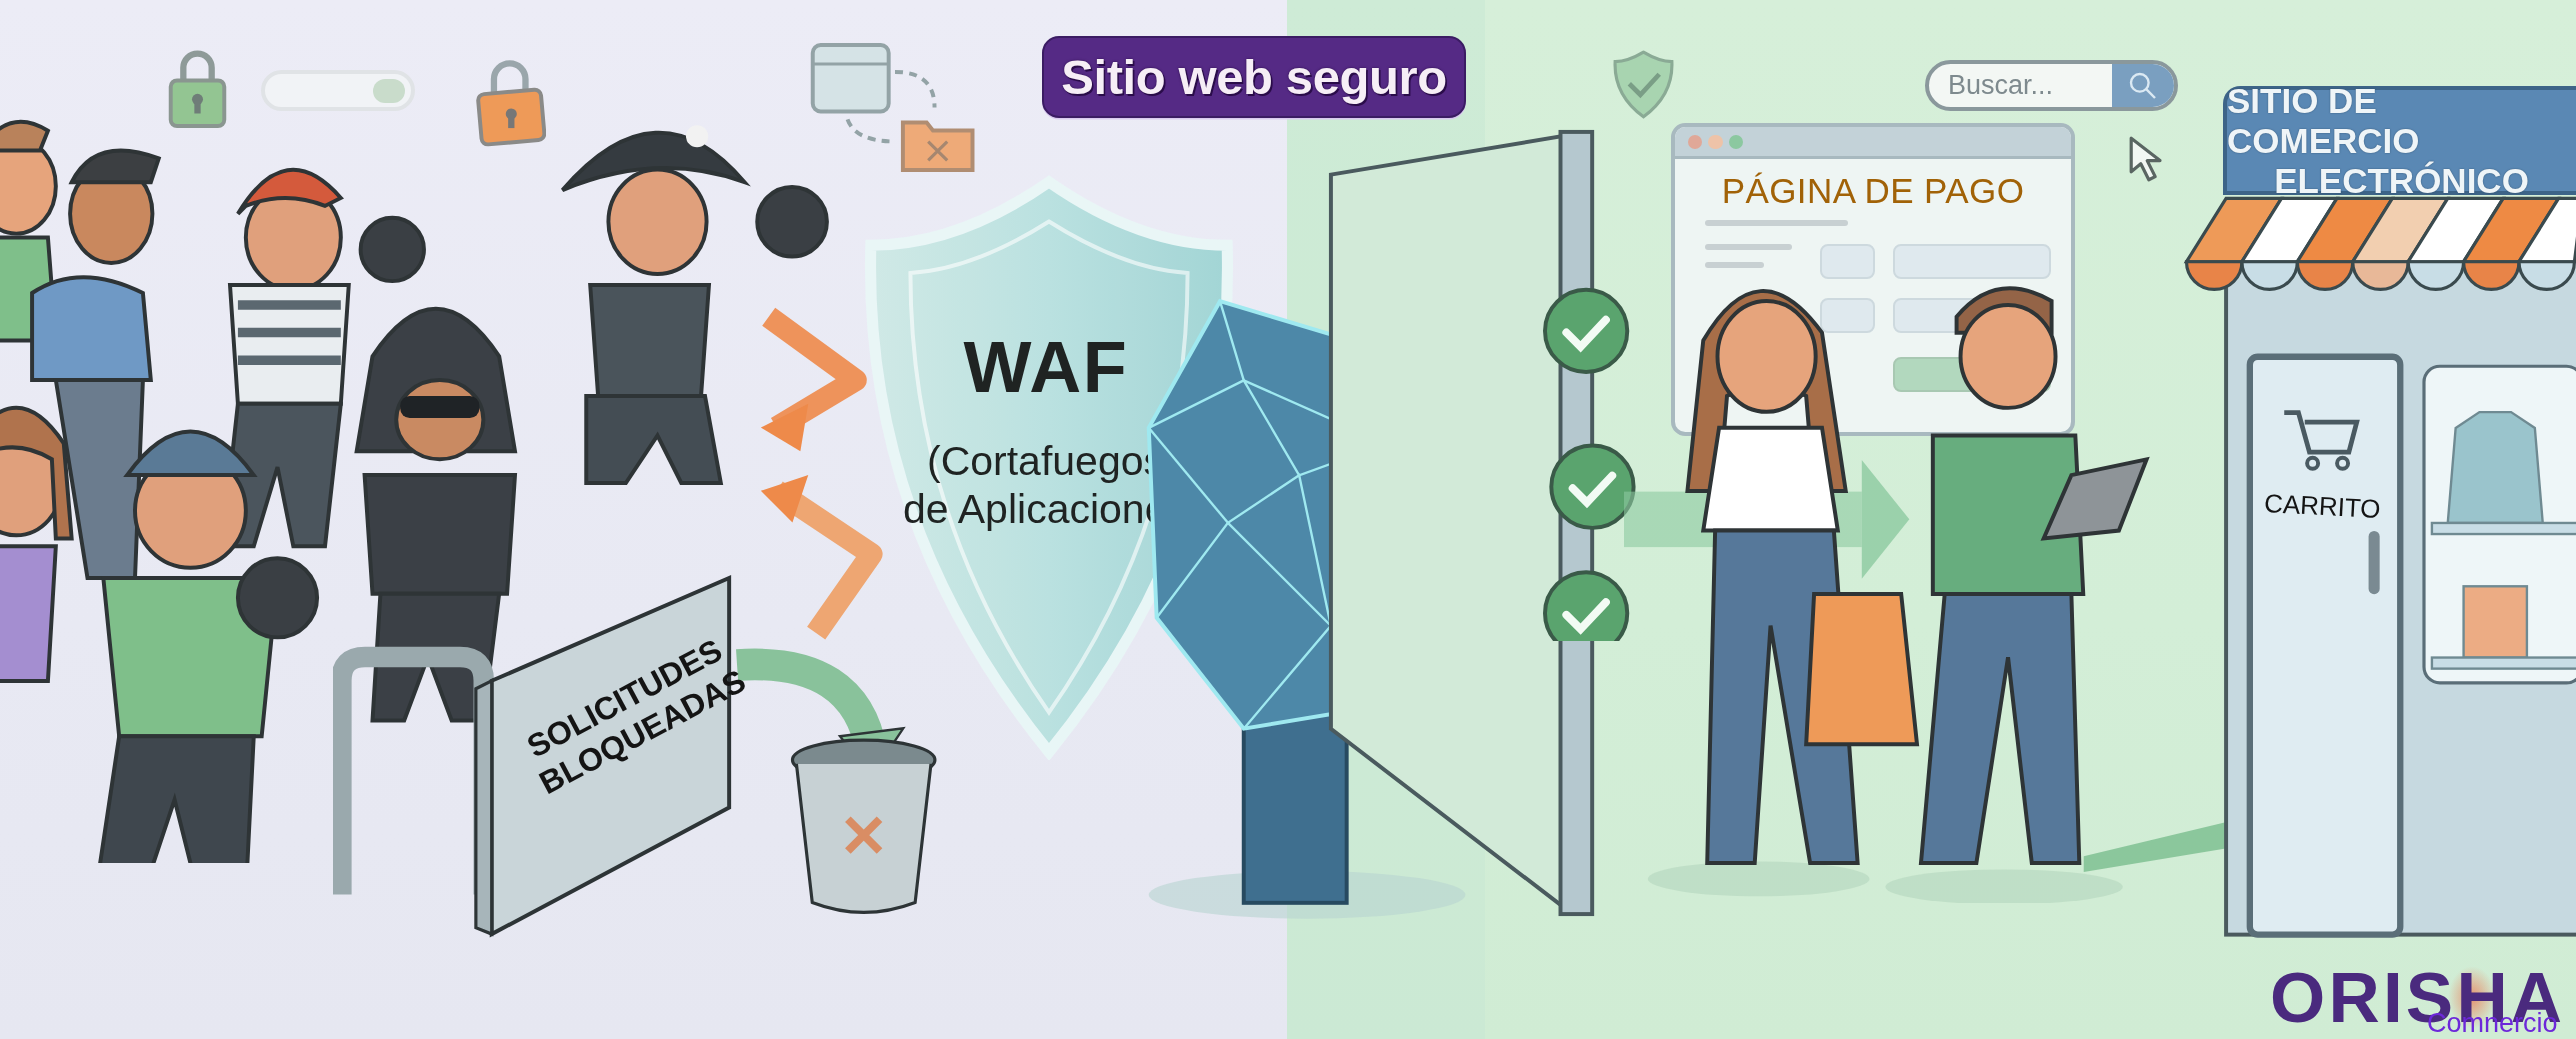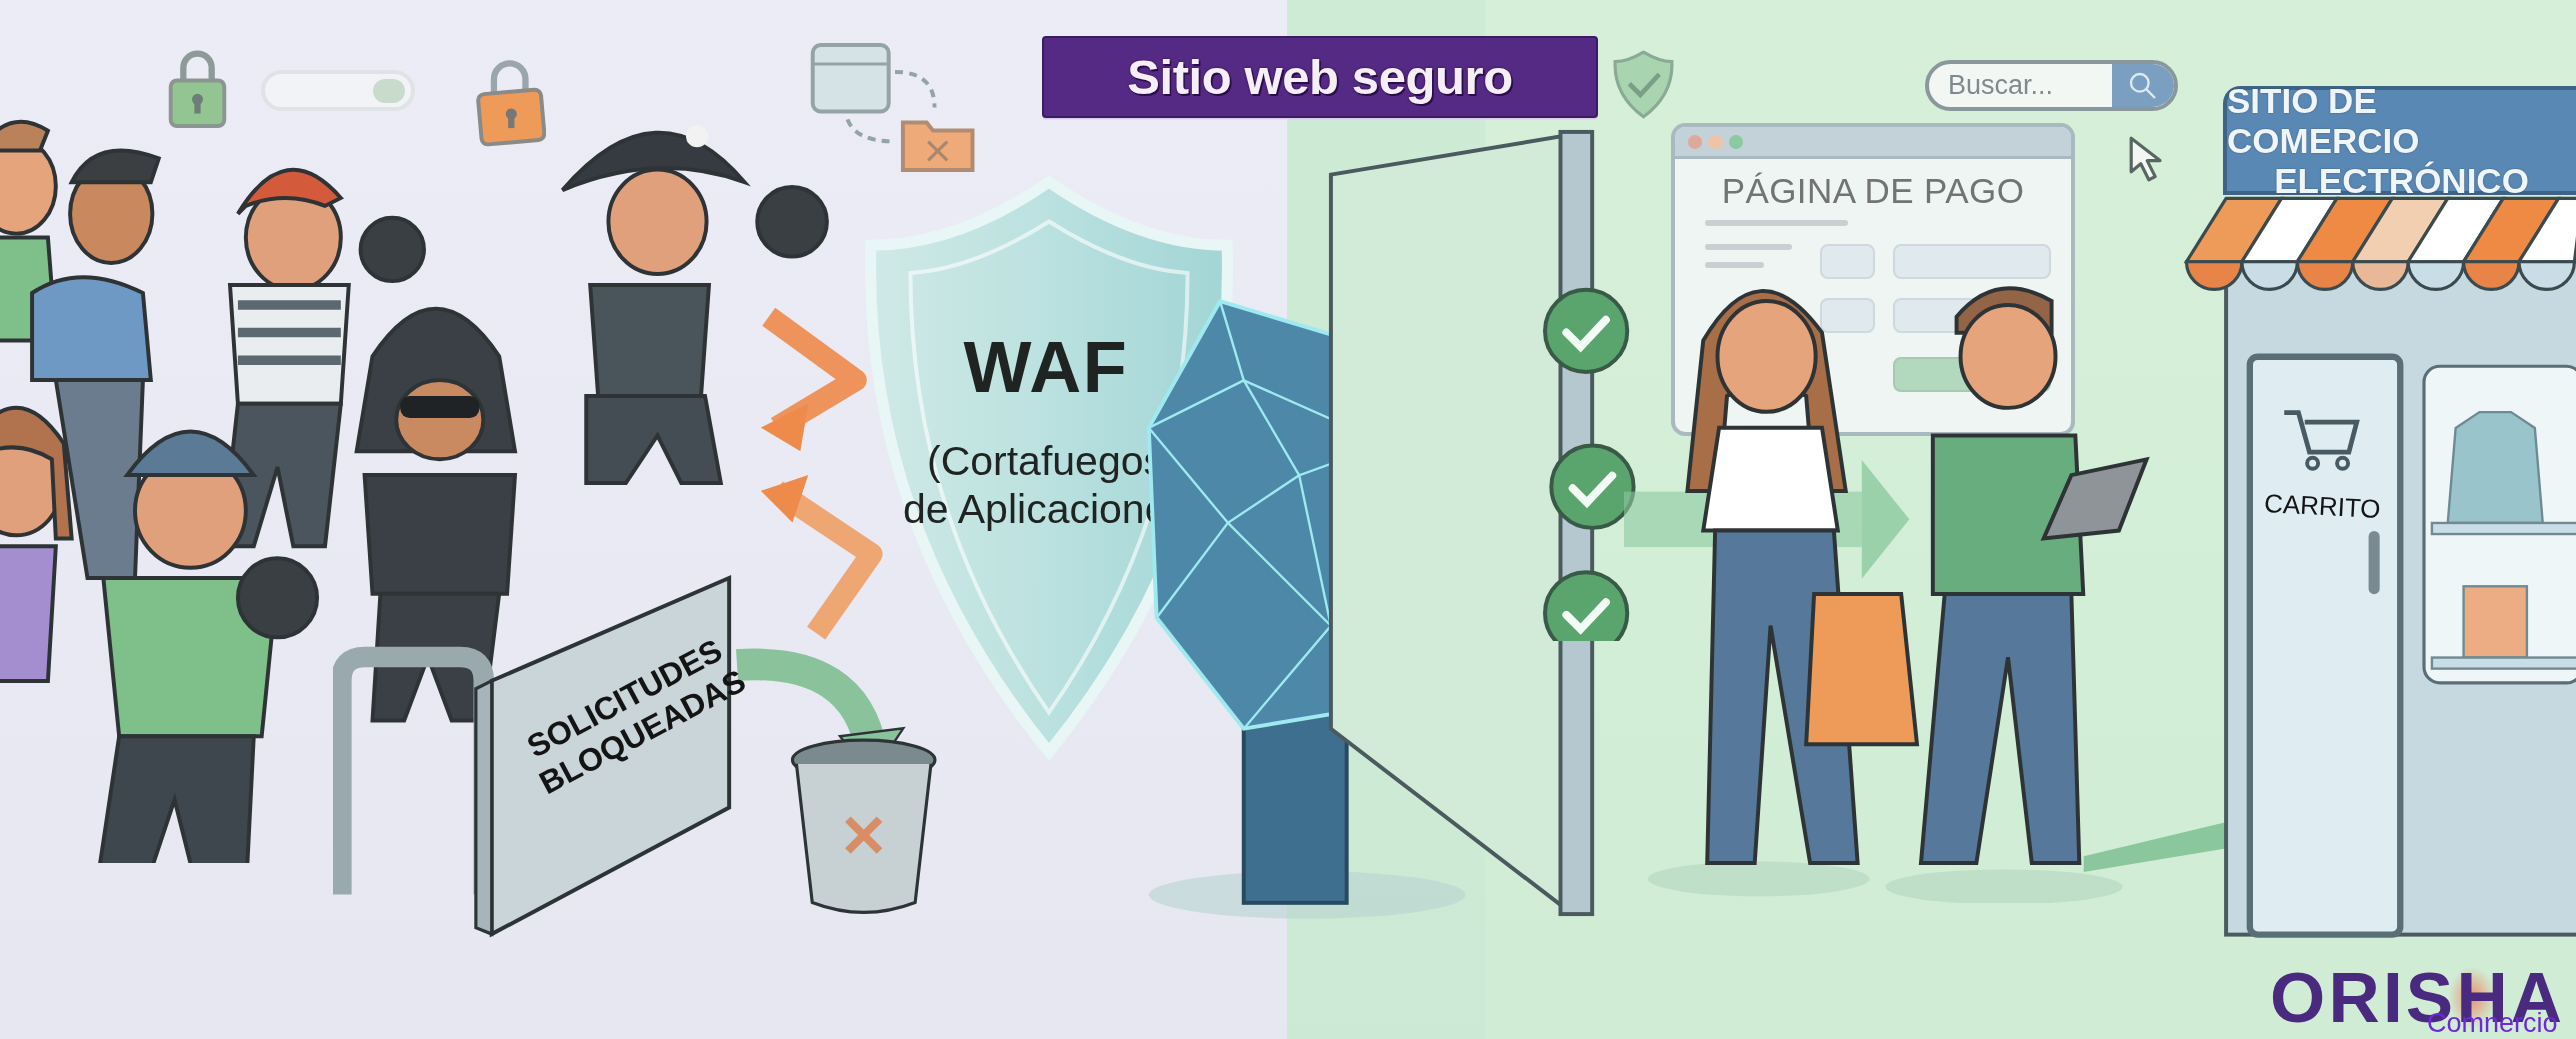--- a/index.html
+++ b/index.html
@@ -8,43 +8,43 @@
 
   .bg-left { position: absolute; left: 0; top: 0; width: 1287px; height: 1039px;
     background: linear-gradient(180deg, #ececf6 0%, #e8e9f3 60%, #e6e7f1 100%); }
   .bg-right { position: absolute; left: 1287px; top: 0; width: 1289px; height: 1039px;
     background: linear-gradient(180deg, #d6efd9 0%, #d3eed7 60%, #d0ecd4 100%); }
   .bg-mid { position: absolute; left: 1287px; top: 0; width: 198px; height: 1039px; background: #c8e8d3; opacity: 0.6; }
 
   .abs { position: absolute; }
 
   
-  .title-banner { left: 1042px; top: 36px; width: 556px; height: 82px; background: #552a85;
-    border: 2.4px solid #3b1c63; border-radius: 4px; display: flex; align-items: center; justify-content: center;
+  .title-banner { left: 1042px; top: 36px; width: 424px; height: 82px; background: #552a85;
+    border: 2.4px solid #3b1c63; border-radius: 17px; display: flex; align-items: center; justify-content: center;
     box-shadow: 0 1.6px 0 #d9c9ef; }
   .title-banner span { color: #f6eef6; font-weight: 700; font-size: 49px; letter-spacing: -0.4px;
     text-shadow: 0 0 2.4px #2b0d4a, 1.6px 1.6px 0 #2b0d4a; }
 
   
   .search { left: 1925px; top: 60px; width: 253px; height: 51px; border: 4px solid #8a989c; border-radius: 27px;
     background: #f3f7f4; overflow: hidden; display: flex; }
   .search .ph { flex: 1; color: #7e8a8e; font-size: 27px; padding-left: 19px; line-height: 43px; }
   .search .btn { width: 62px; background: #7a9fc0; display: flex; align-items: center; justify-content: center; }
 
   
   .shield-wrap { left: 855px; top: 174px; width: 388px; height: 586px; }
   .waf-title { left: 927px; top: 326px; width: 238px; text-align: center; font-size: 72px; font-weight: 700; color: #1f2322; letter-spacing: 1.6px; }
   .waf-sub { left: 871px; top: 437px; width: 349px; text-align: center; font-size: 41px; color: #1f2322; line-height: 48px; }
 
   
   .pay-win { left: 1671px; top: 123px; width: 404px; height: 313px; background: #eef5f3; border: 4px solid #a8b9bf;
     border-radius: 14.3px; overflow: hidden; }
   .pay-win .bar { height: 32px; background: #c3d2d8; border-bottom: 3.2px solid #a8b9bf; display: flex; gap: 6.3px; padding: 8px 12.7px; }
   .pay-win .dot { width: 14.3px; height: 14.3px; border-radius: 50%; }
-  .pay-title { left: 1671px; top: 171px; width: 404px; text-align: center; font-size: 35px; color: #737373; font-weight: 400; letter-spacing: 0.4px; }
+  .pay-title { left: 1671px; top: 171px; width: 404px; text-align: center; font-size: 35px; color: #a16207; font-weight: 400; letter-spacing: 0.4px; }
 
   
   .shop-sign { left: 2223px; top: 86px; width: 353px; height: 109px; background: #5a88b4; border: 4px solid #3d6488;
     border-right: none; border-radius: 17.4px 0 0 0; display: flex; flex-direction: column; align-items: center; justify-content: center; }
   .shop-sign span { color: #eff5f8; font-size: 35px; font-weight: 700; line-height: 40px; text-shadow: 0 0 1.6px #2e4e6c; }
 
   .carrito { left: 2264px; top: 491px; font-size: 26px; color: #141414; transform: rotate(3deg); }
   .blocked-text { left: 507px; top: 677px; width: 253px; transform: rotate(-28deg); font-size: 32px; font-weight: 700;
     color: #141414; line-height: 38px; text-align: center; }
 

